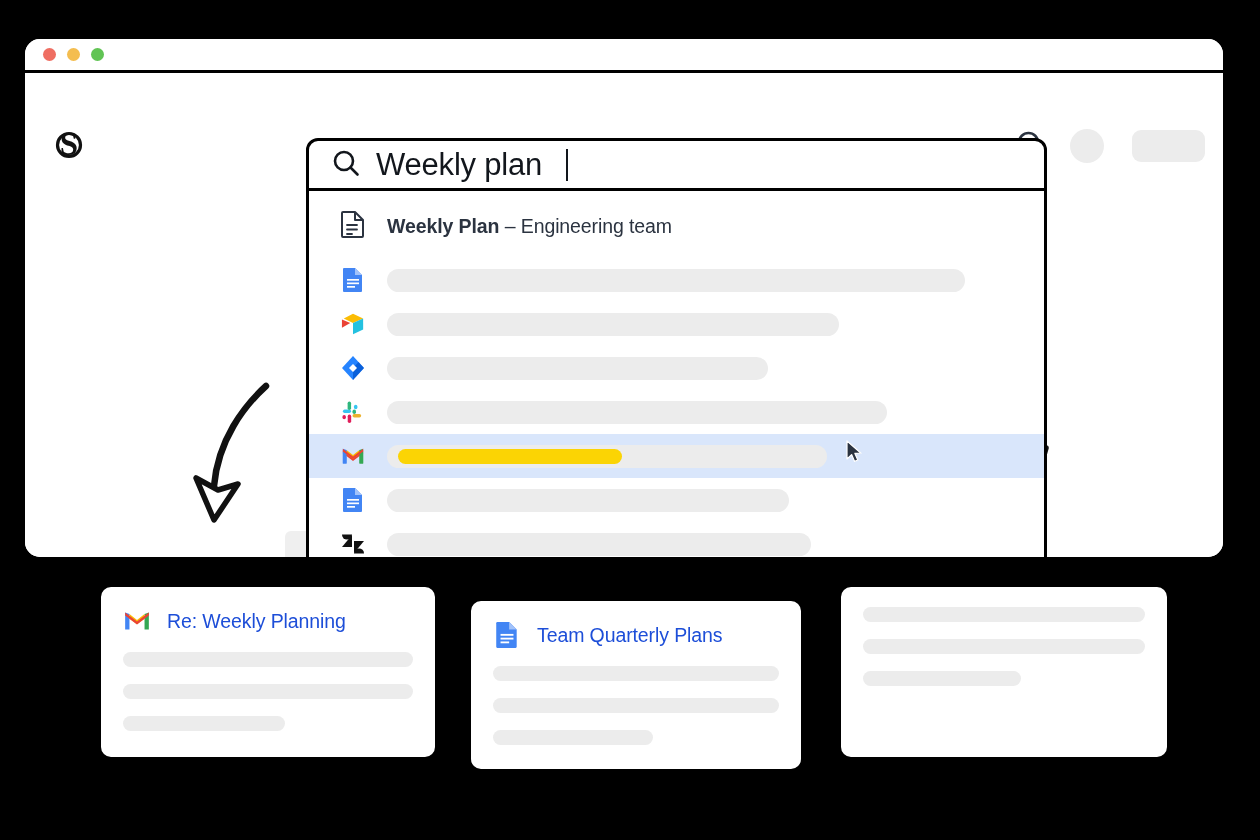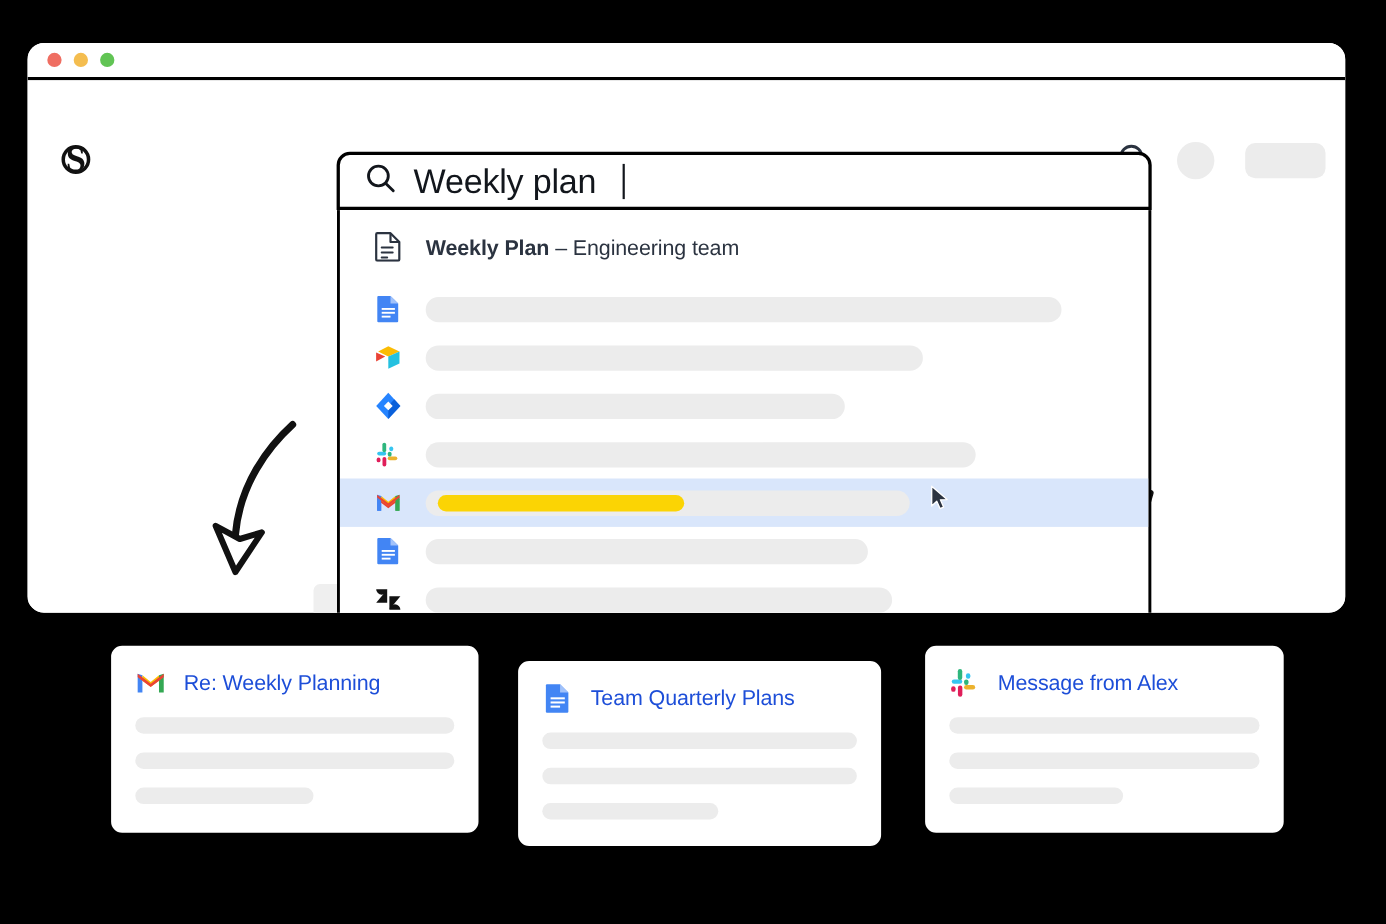--- a/index.html
+++ b/index.html
@@ -463,34 +463,20 @@
       <span class="card-title">Team Quarterly Plans</span>
     </div>
     <div class="card-lines">
       <span class="card-line w-full"></span>
       <span class="card-line w-full"></span>
       <span class="card-line w-short"></span>
     </div>
   </div>
 
   <div id="card-message" class="preview-card">
-    <div class="card-head">
-      <span class="card-icon">
-        <svg width="28" height="28" viewBox="0 0 25 25">
-          <rect x="2" y="9.5" width="8.5" height="3.6" rx="1.8" fill="#36c5f0"></rect>
-          <rect x="6.9" y="1" width="3.6" height="9" rx="1.8" fill="#2eb67d"></rect>
-          <rect x="1.5" y="15" width="3.6" height="4.6" rx="1.8" fill="#e01e5a"></rect>
-          <rect x="7" y="14.5" width="3.6" height="9" rx="1.8" fill="#e01e5a"></rect>
-          <rect x="12" y="14" width="9" height="3.6" rx="1.8" fill="#ecb22e"></rect>
-          <rect x="12" y="9.5" width="3.6" height="4.6" rx="1.8" fill="#2eb67d"></rect>
-          <rect x="13.5" y="4.5" width="3.6" height="4.5" rx="1.8" fill="#36c5f0"></rect>
-        </svg>
-      </span>
-      <span class="card-title">Message from Alex</span>
-    </div>
     <div class="card-lines">
       <span class="card-line w-full"></span>
       <span class="card-line w-full"></span>
       <span class="card-line w-short"></span>
     </div>
   </div>
 
 </div>
 
 </body></html>

